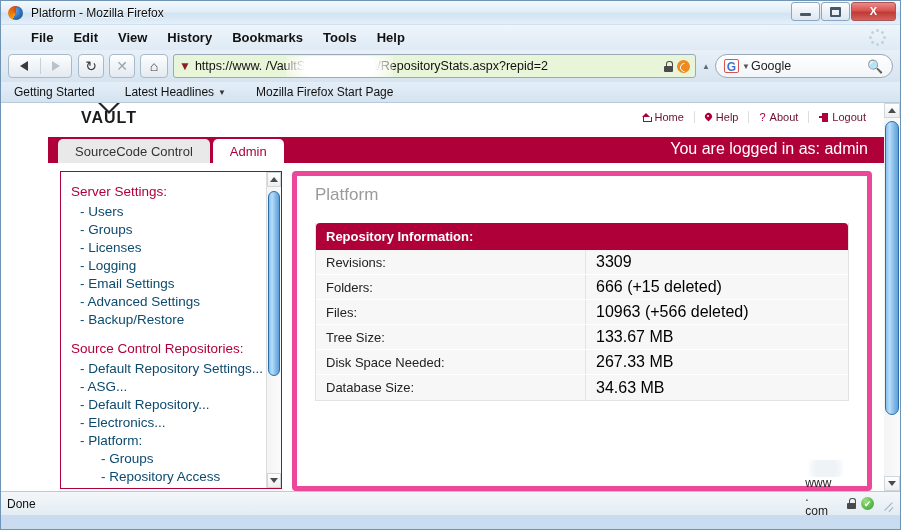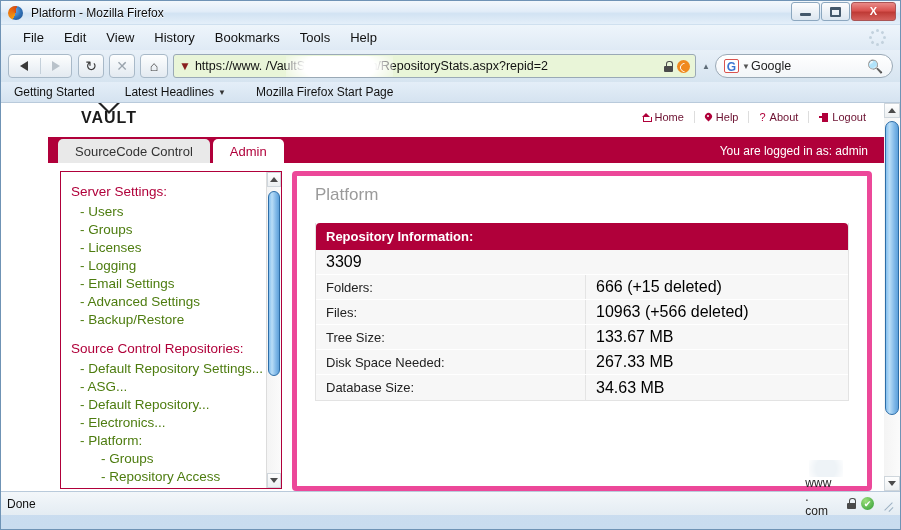--- a/index.html
+++ b/index.html
@@ -44,23 +44,24 @@
   .wb.close {
     width:45px;
     border-color:#a55; color:#fff; font-weight:bold;
     background:linear-gradient(#e98b88 0%, #d9534f 45%, #bf3b36 55%, #d4605c 100%);
   }
   .wb .minglyph { display:block; width:11px; height:3px; background:#44586b; margin-top:6px; border-radius:1px;}
   .wb .maxglyph { display:block; width:11px; height:10px; border:2px solid #44586b; border-top-width:3px; border-radius:1px;}
 
   
   #menubar {
-    height:25px; display:flex; align-items:center; padding-left:12px;
+    height:25px; display:flex; align-items:center; padding-left:20px;
     background:linear-gradient(#eef5fb,#dfeaf5);
     position:relative;
+    font-weight:bold;
   }
   .menu-item { padding:2px 10px; color:#111; font-size:13px; cursor:default; }
   #throbber {
     position:absolute; right:14px; top:4px; width:17px; height:17px; border-radius:50%;
   }
   #throbber i {
     position:absolute; width:3px; height:3px; border-radius:50%; background:#c3d2de;
     left:7px; top:0px; transform-origin:1.5px 8.5px;
   }
 
@@ -166,31 +167,31 @@
   #tabstrip {
     height:26px; background:#b0003a; position:relative; display:flex; align-items:flex-end;
     padding-left:10px; border-top:3px solid #b0003a;
   }
   .vtab {
     height:24px; padding:0 17px; display:flex; align-items:center;
     border-radius:5px 5px 0 0; font-size:13px; margin-right:3px;
   }
   .vtab.inactive { background:#e9e9e9; color:#333; }
   .vtab.active { background:#fff; color:#b0003a; }
-  #loggedin { position:absolute; right:16px; bottom:5px; color:#fff; font-size:12px; }
+  #loggedin { position:absolute; right:16px; bottom:5px; color:#fff; font-size:16px; }
 
   
   #content { position:absolute; left:0; right:0; top:60px; bottom:0; background:#fff; display:flex; padding:8px 12px 0 12px;}
   #sidebar {
     width:222px; border:1px solid #b0003a; position:relative; overflow:hidden;
     background:#fff; height:318px;
   }
   #sidebar-inner { padding:8px 0 0 10px; }
   .side-head { color:#b0003a; font-size:13.5px; margin:4px 0 3px; }
-  .side-item { color:#4d7c0f; font-size:13.5px; padding:1.5px 0 1.5px 9px; }
+  .side-item { color:#0c4a6e; font-size:13.5px; padding:1.5px 0 1.5px 9px; }
   .side-item.lvl2 { padding-left:30px; }
 
   
   .sbar {
     position:absolute; right:0; top:0; bottom:0; width:15px;
     background:linear-gradient(90deg,#f4f4f4,#fbfbfb);
     border-left:1px solid #dcdcdc;
   }
   .sbar .arrow {
     height:15px; display:flex; align-items:center; justify-content:center;
@@ -411,20 +412,21 @@
               </div>
           </div>
         </div>
 
         <div id="main-panel">
           <div id="panel-title">Platform</div>
           <div id="table">
             <div id="table-head">Repository Information:</div>
 
             <div class="trow">
+              <div class="tcell-k">Revisions:</div>
               <div class="tcell-v">3309</div>
             </div>
             <div class="trow">
               <div class="tcell-k">Folders:</div>
               <div class="tcell-v">666 (+15 deleted)</div>
             </div>
             <div class="trow">
               <div class="tcell-k">Files:</div>
               <div class="tcell-v">10963 (+566 deleted)</div>
             </div>

